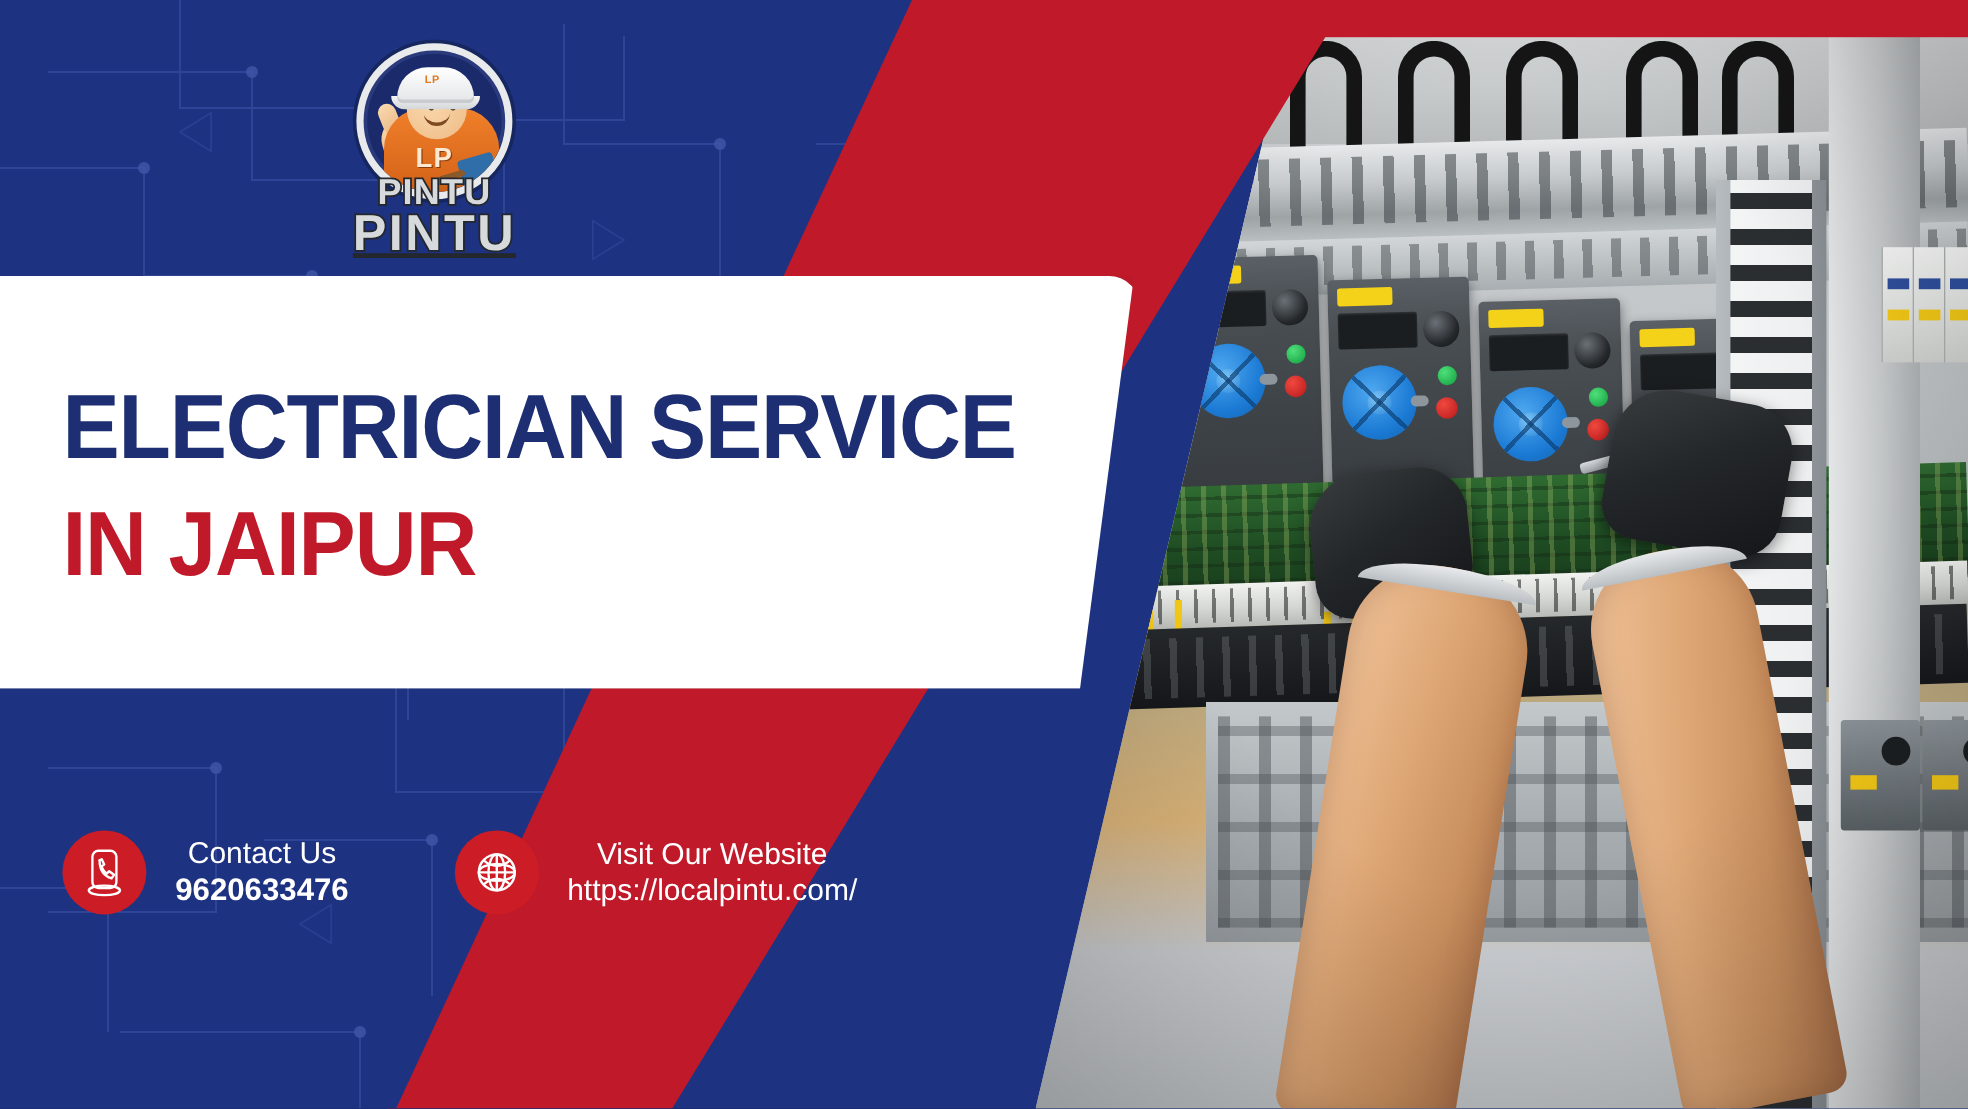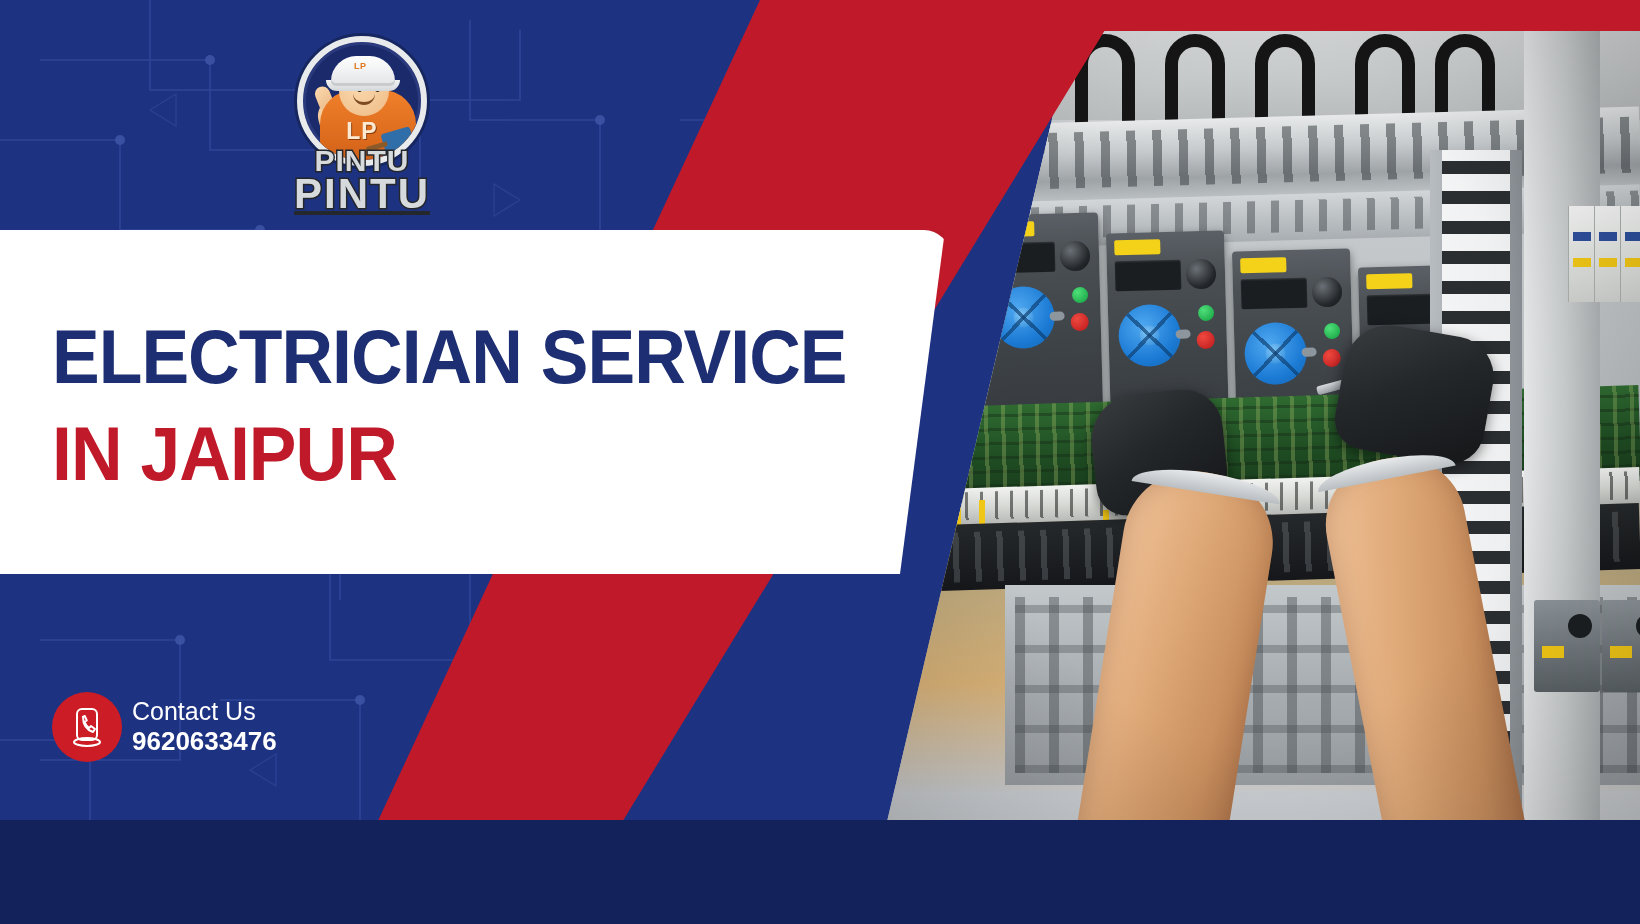--- a/index.html
+++ b/index.html
@@ -4,21 +4,21 @@
 <style>
   * { margin:0; padding:0; box-sizing:border-box; }
   html, body { width:1640px; height:924px; overflow:hidden; }
   body {
     font-family:"Liberation Sans", sans-serif;
     background:#14225c;
   }
 
   #banner {
     position:relative;
-    width:1640px; height:820px;
+    width:1640px; height:924px;
     overflow:hidden;
     background:#1e3282;
   }
 
   
   .photo-wrap{
     position:absolute;
     top:0; left:835px; width:805px; height:924px;
     overflow:hidden;
     clip-path: polygon(245px 0, 805px 0, 805px 924px, 28px 924px);
@@ -383,21 +383,21 @@
     white-space:nowrap;
   }
   .hl-1{ color:#1d2f72; }
   .hl-2{ color:#c01a2a; }
 
   
   .contact-row{
     position:absolute; left:52px; top:692px;
     display:flex; align-items:center; gap:88px;
   }
-  .contact-item{ display:flex; align-items:center; gap:10px; }
+  .contact-item{ display:flex; align-items:center; gap:24px;text-align:center; }
   .c-circle{
     width:70px; height:70px; border-radius:50%;
     background:#cc1c25;
     display:flex; align-items:center; justify-content:center;
     flex:0 0 auto;
   }
   .c-text{ display:flex; flex-direction:column; }
   .c-label{
     color:#ffffff; font-size:25px; line-height:1.22;
     font-family:"Liberation Sans",sans-serif;
@@ -617,16 +617,32 @@
           <path d="M14 10c0 8 4 13 10 15l2-3-4-3-2 2c-2-1.6-3.6-3.6-4.6-6l2.4-1.6-2-4.4-2 1z" stroke="#fff" stroke-width="2" stroke-linejoin="round"></path>
           <ellipse cx="18" cy="35" rx="13" ry="4" stroke="#fff" stroke-width="2"></ellipse>
         </svg>
       </div>
       <div class="c-text">
         <span class="c-label">Contact Us</span>
         <span class="c-value">9620633476</span>
       </div>
     </div>
 
+    <div class="contact-item">
+      <div class="c-circle">
+        <svg width="42" height="42" viewBox="0 0 42 42" fill="none">
+          <circle cx="21" cy="21" r="15" stroke="#fff" stroke-width="2"></circle>
+          <ellipse cx="21" cy="21" rx="7" ry="15" stroke="#fff" stroke-width="2"></ellipse>
+          <ellipse cx="21" cy="21" rx="15" ry="7" stroke="#fff" stroke-width="2"></ellipse>
+          <path d="M6 21h30M21 6v30" stroke="#fff" stroke-width="2"></path>
+          <path d="M10 11c7 6 15 6 22 0" stroke="#fff" stroke-width="2"></path>
+          <path d="M10 31c7-6 15-6 22 0" stroke="#fff" stroke-width="2"></path>
+        </svg>
+      </div>
+      <div class="c-text">
+        <span class="c-label">Visit Our Website</span>
+        <span class="c-value url">https://localpintu.com/</span>
+      </div>
+    </div>
 
   </div>
 
 </div>
 
 </body></html>

